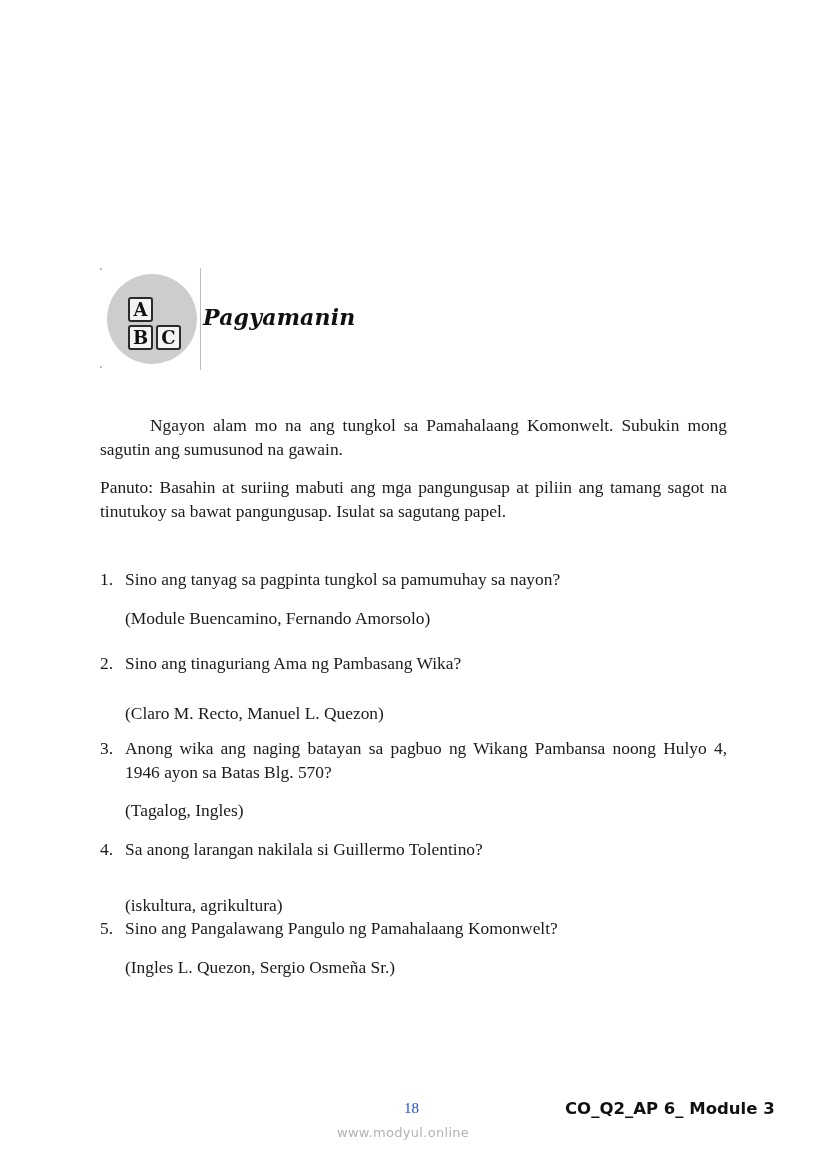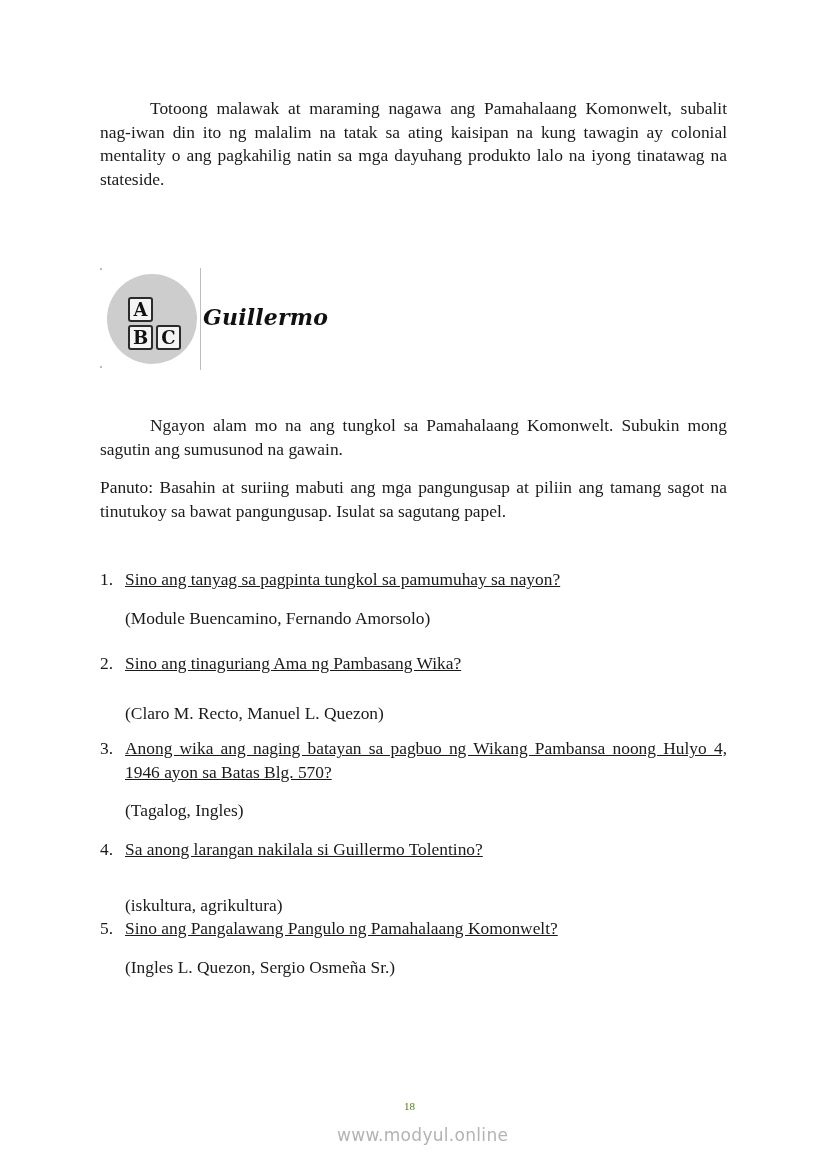--- a/index.html
+++ b/index.html
@@ -38,44 +38,43 @@
       font-size: 22px; color: #111; letter-spacing: 0.2px;
     }
 
     #lesson-para { top: 414px; }
     #instructions-para { top: 476px; }
 
     .q-list { position: absolute; left: 100px; top: 568px; width: 627px; margin: 0; padding: 0; list-style: none;
       font-family: "Liberation Serif", "DejaVu Serif", serif; font-size: 17.4px; line-height: 23.5px; }
     .q-item { position: absolute; left: 0; width: 627px; }
     .q-num { position: absolute; left: 0; top: 0; width: 24px; }
-    .q-text { position: absolute; left: 25px; top: 0; width: 602px; text-align: justify; text-decoration: underline; }
+    .q-text { position: absolute; left: 25px; top: 0; width: 602px; text-align: justify; }
     .q-choices { position: absolute; left: 25px; width: 602px; }
 
-    .page-number { position: absolute; left: 404px; top: 1100px; font-family: "Liberation Serif", serif; font-size: 11px; color: #4d7c0f; }
+    .page-number { position: absolute; left: 404px; top: 1100px; font-family: "Liberation Serif", serif; font-size: 15px; color: #1d4ed8; }
     .module-code { position: absolute; left: 565px; top: 1099px; font-family: "DejaVu Sans", sans-serif; font-weight: bold; font-size: 16.5px; color: #111; }
-    .watermark { position: absolute; left: 337px; top: 1125px; font-family: "DejaVu Sans", sans-serif; font-size: 17px; color: #b3b3b3; letter-spacing: 0.3px; }
+    .watermark { position: absolute; left: 337px; top: 1125px; font-family: "DejaVu Sans", sans-serif; font-size: 13px; color: #b3b3b3; letter-spacing: 0.3px; }
   </style>
 </head>
 <body>
 
 <div class="page">
 
-  <p id="intro-para" class="para indent">Totoong malawak at maraming nagawa ang Pamahalaang Komonwelt, subalit nag-iwan din ito ng malalim na tatak sa ating kaisipan na kung tawagin ay colonial mentality o ang pagkahilig natin sa mga dayuhang produkto lalo na iyong tinatawag na stateside.</p>
 
   <div class="section-header">
     <span class="corner-dot" style="top:2px"></span>
     <span class="corner-dot" style="top:100px"></span>
     <div class="icon-circle">
       <span class="block block-a">A</span>
       <span class="block block-b">B</span>
       <span class="block block-c">C</span>
     </div>
     <div class="header-divider"></div>
-    <div class="section-title">Guillermo</div>
+    <div class="section-title">Pagyamanin</div>
   </div>
 
   <p id="lesson-para" class="para indent">Ngayon alam mo na ang tungkol sa Pamahalaang Komonwelt. Subukin mong sagutin ang sumusunod na gawain.</p>
 
   <p id="instructions-para" class="para">Panuto:  Basahin at suriing mabuti ang mga pangungusap at piliin ang tamang sagot na tinutukoy sa bawat pangungusap. Isulat sa sagutang papel.</p>
 
   <div class="q-list">
     <div class="q-item" style="top:0px">
       <span class="q-num">1.</span>
       <span class="q-text">Sino ang tanyag sa pagpinta tungkol sa pamumuhay sa nayon?</span>
@@ -97,15 +96,16 @@
       <span class="q-choices" style="top:56px">(iskultura, agrikultura)</span>
     </div>
     <div class="q-item" style="top:349px">
       <span class="q-num">5.</span>
       <span class="q-text">Sino ang Pangalawang Pangulo ng Pamahalaang Komonwelt?</span>
       <span class="q-choices" style="top:39px">(Ingles L. Quezon, Sergio Osmeña Sr.)</span>
     </div>
   </div>
 
   <div class="page-number">18</div>
+  <div class="module-code">CO_Q2_AP 6_ Module 3</div>
   <div class="watermark">www.modyul.online</div>
 
 </div>
 
 </body></html>

